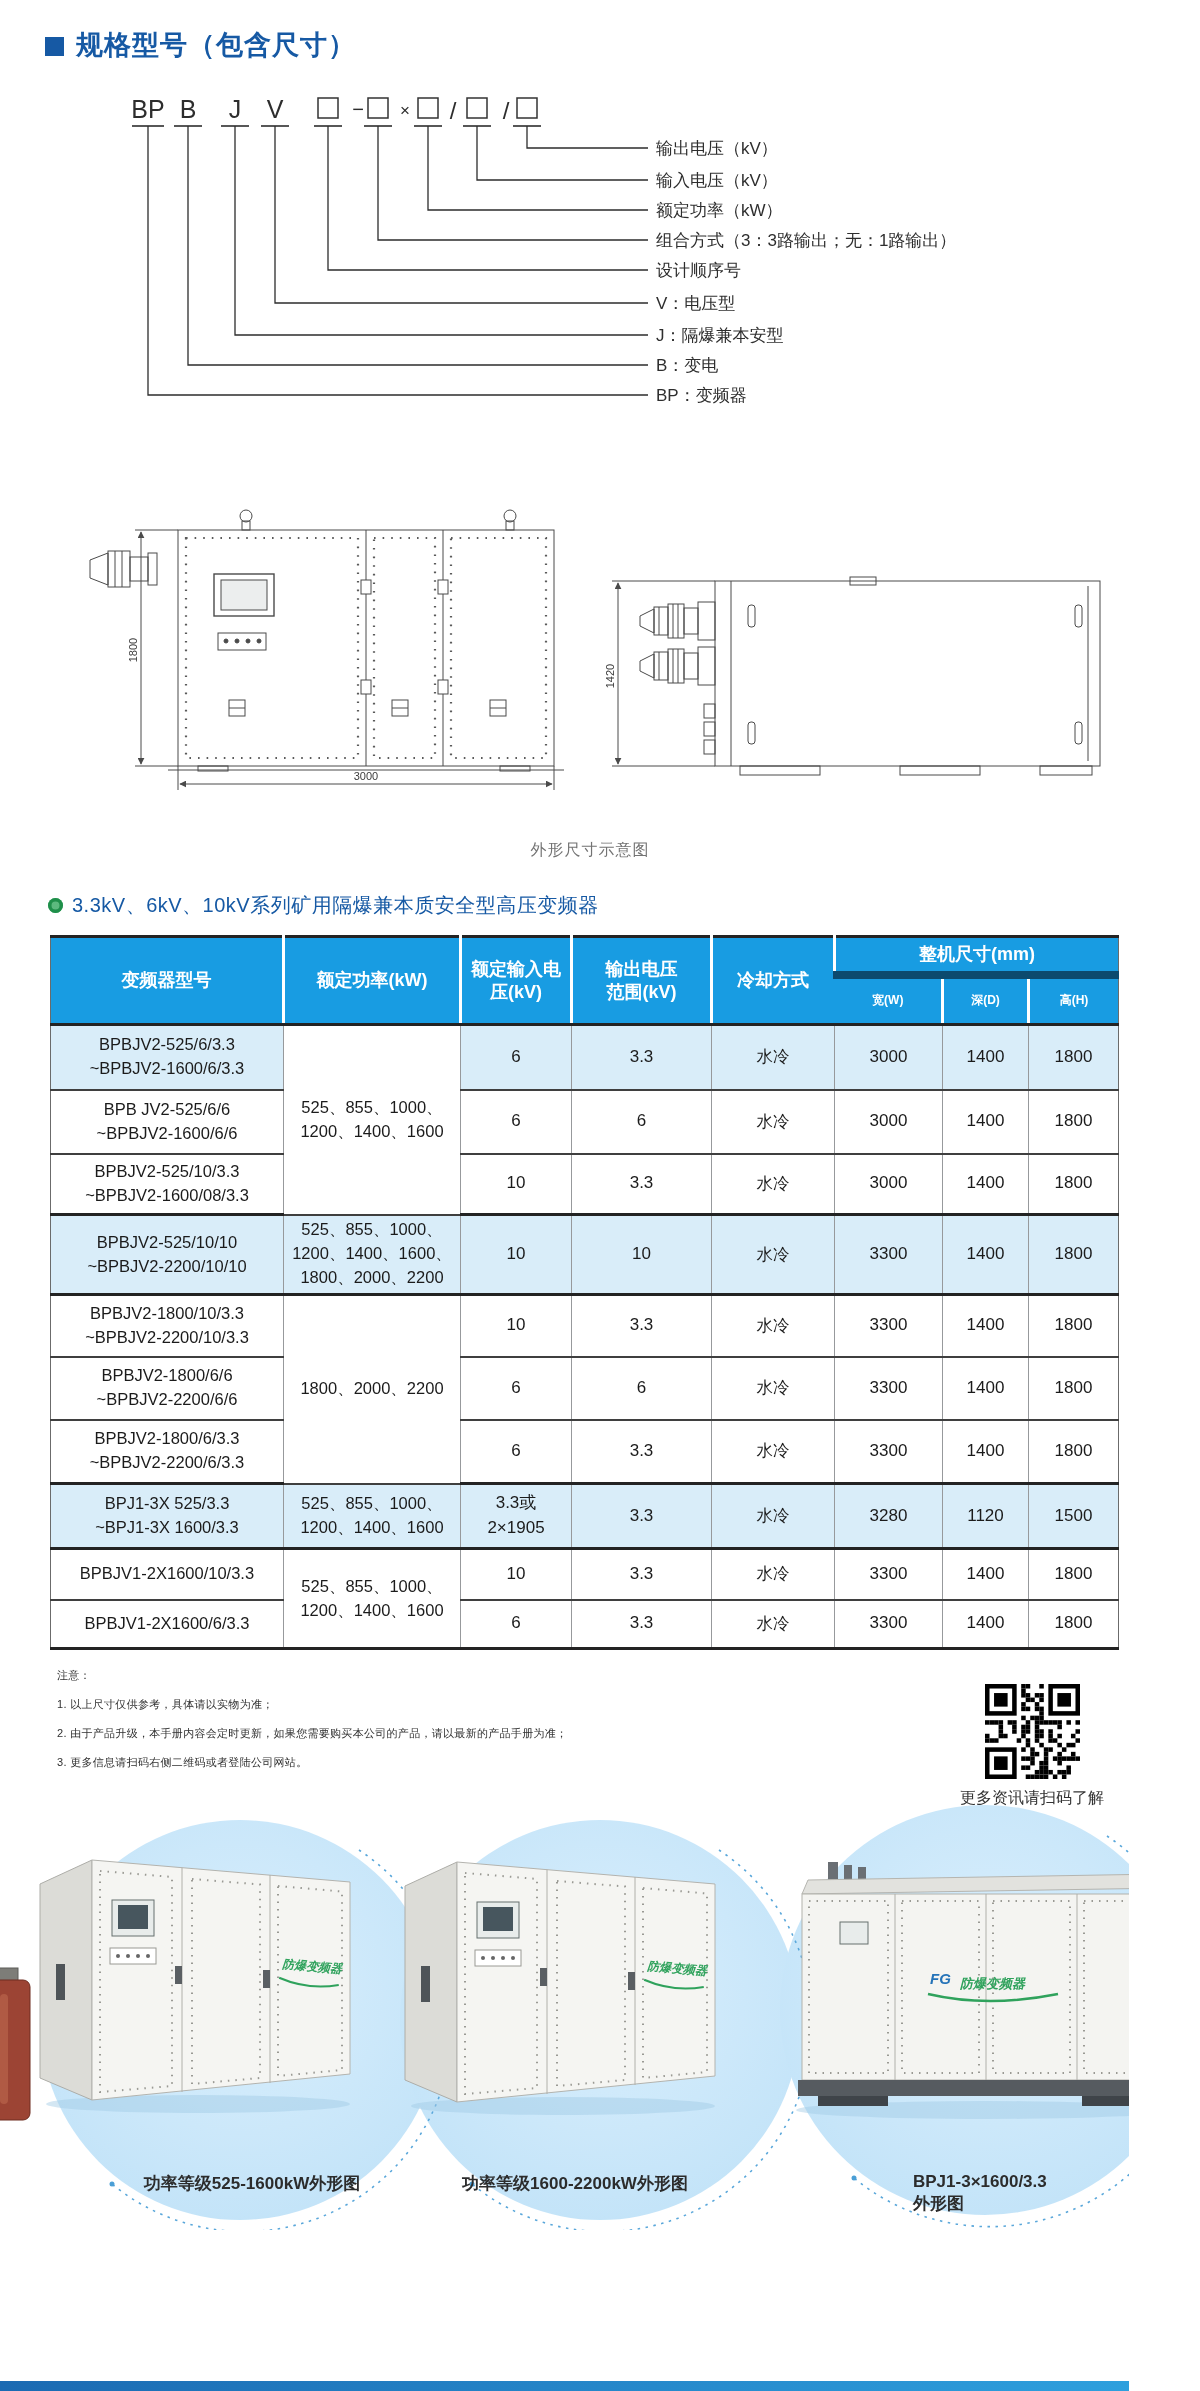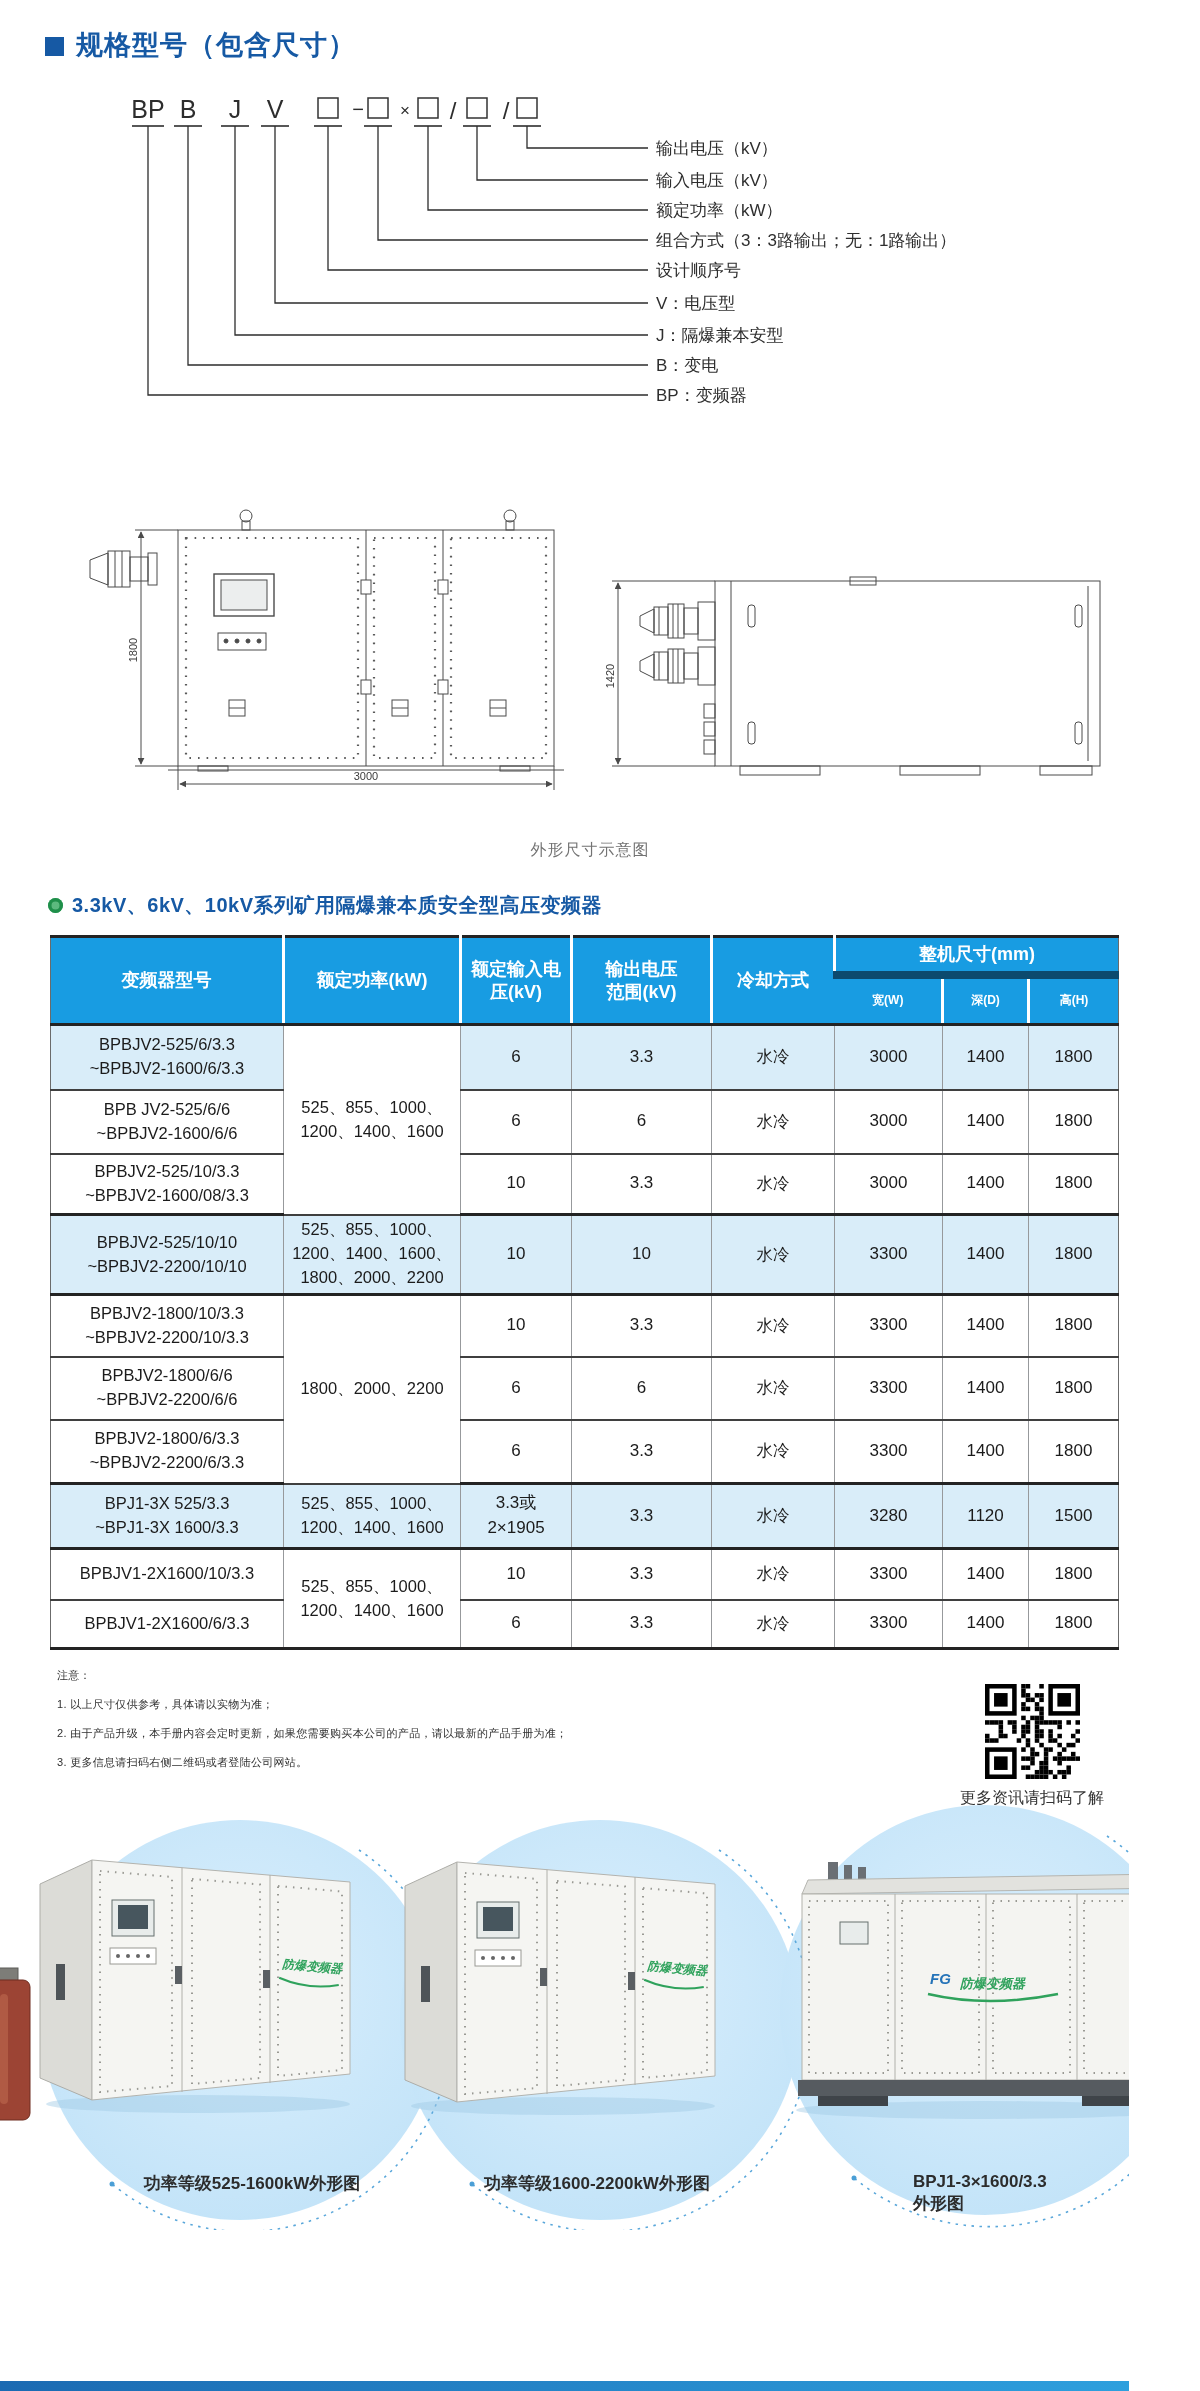--- a/index.html
+++ b/index.html
@@ -5,21 +5,21 @@
   html,body{margin:0;padding:0;background:#fff;}
   .page{position:relative;width:1129px;height:2391px;background:#fff;overflow:hidden;
         font-family:"Liberation Sans","DejaVu Sans",sans-serif;color:#222;}
   .abs{position:absolute;}
   
   .sq{display:inline-block;width:19px;height:19px;background:#1659a4;vertical-align:-2px;margin-right:12px;}
   .t1{font-size:27px;font-weight:bold;color:#1659a4;letter-spacing:1px;}
   
   .dot{display:inline-block;width:15px;height:15px;border-radius:50%;background:#5cb97e;
        box-shadow:inset 0 0 0 3.5px #1f8f4a;vertical-align:-1px;margin-right:9px;}
-  .t2{font-size:20px;font-weight:bold;color:#1659a4;letter-spacing:0.5px;}
+  .t2{font-size:20px;font-weight:normal;color:#1659a4;letter-spacing:0.5px;}
   
   table.tbl{border-collapse:collapse;table-layout:fixed;width:1068px;
             border-left:1px solid #6b6b6b;border-right:1px solid #6b6b6b;
             border-top:3px solid #232323;border-bottom:3px solid #232323;}
   .tbl thead th{background:#189ce2;color:#fff;font-weight:bold;font-size:18px;
                 border-left:3px solid #fff;padding:2px;white-space:pre-line;line-height:1.25;}
   .tbl thead th:first-child{border-left:none;}
   .tbl thead tr.h2 th{border-top:8px solid #0c4a6e;font-size:12px;}
   .tbl thead th.hb{border-bottom:3px solid #232323;}
   .tbl tbody td{border-bottom:2px solid #3f3f3f;border-left:1px solid #97999c;
@@ -579,17 +579,17 @@
       <text x="130" y="122" font-size="15" font-weight="bold" font-style="italic" fill="#2573b8">FG</text>
       <text x="160" y="126" font-size="13" font-weight="bold" font-style="italic" fill="#2fa25c">防爆变频器</text>
       <path d="M128 132 q60 14 130 0" fill="none" stroke="#2fa25c" stroke-width="2.5"></path>
       <rect x="-2" y="218" width="374" height="16" fill="#565b60"></rect>
       <rect x="18" y="234" width="70" height="10" fill="#3f4449"></rect>
       <rect x="282" y="234" width="70" height="10" fill="#3f4449"></rect>
     </g>
   </svg>
 
   <div class="prodcap" style="left:252px;top:2172px;">功率等级525-1600kW外形图</div>
-  <div class="prodcap" style="left:597px;top:2172px;">功率等级1600-2200kW外形图</div>
+  <div class="prodcap" style="left:575px;top:2172px;">功率等级1600-2200kW外形图</div>
   <div class="prodcap" style="left:985px;top:2172px;">BPJ1-3×1600/3.3外形图</div>
 
   <div class="footerbar"></div>
 </div>
 
 </body></html>

